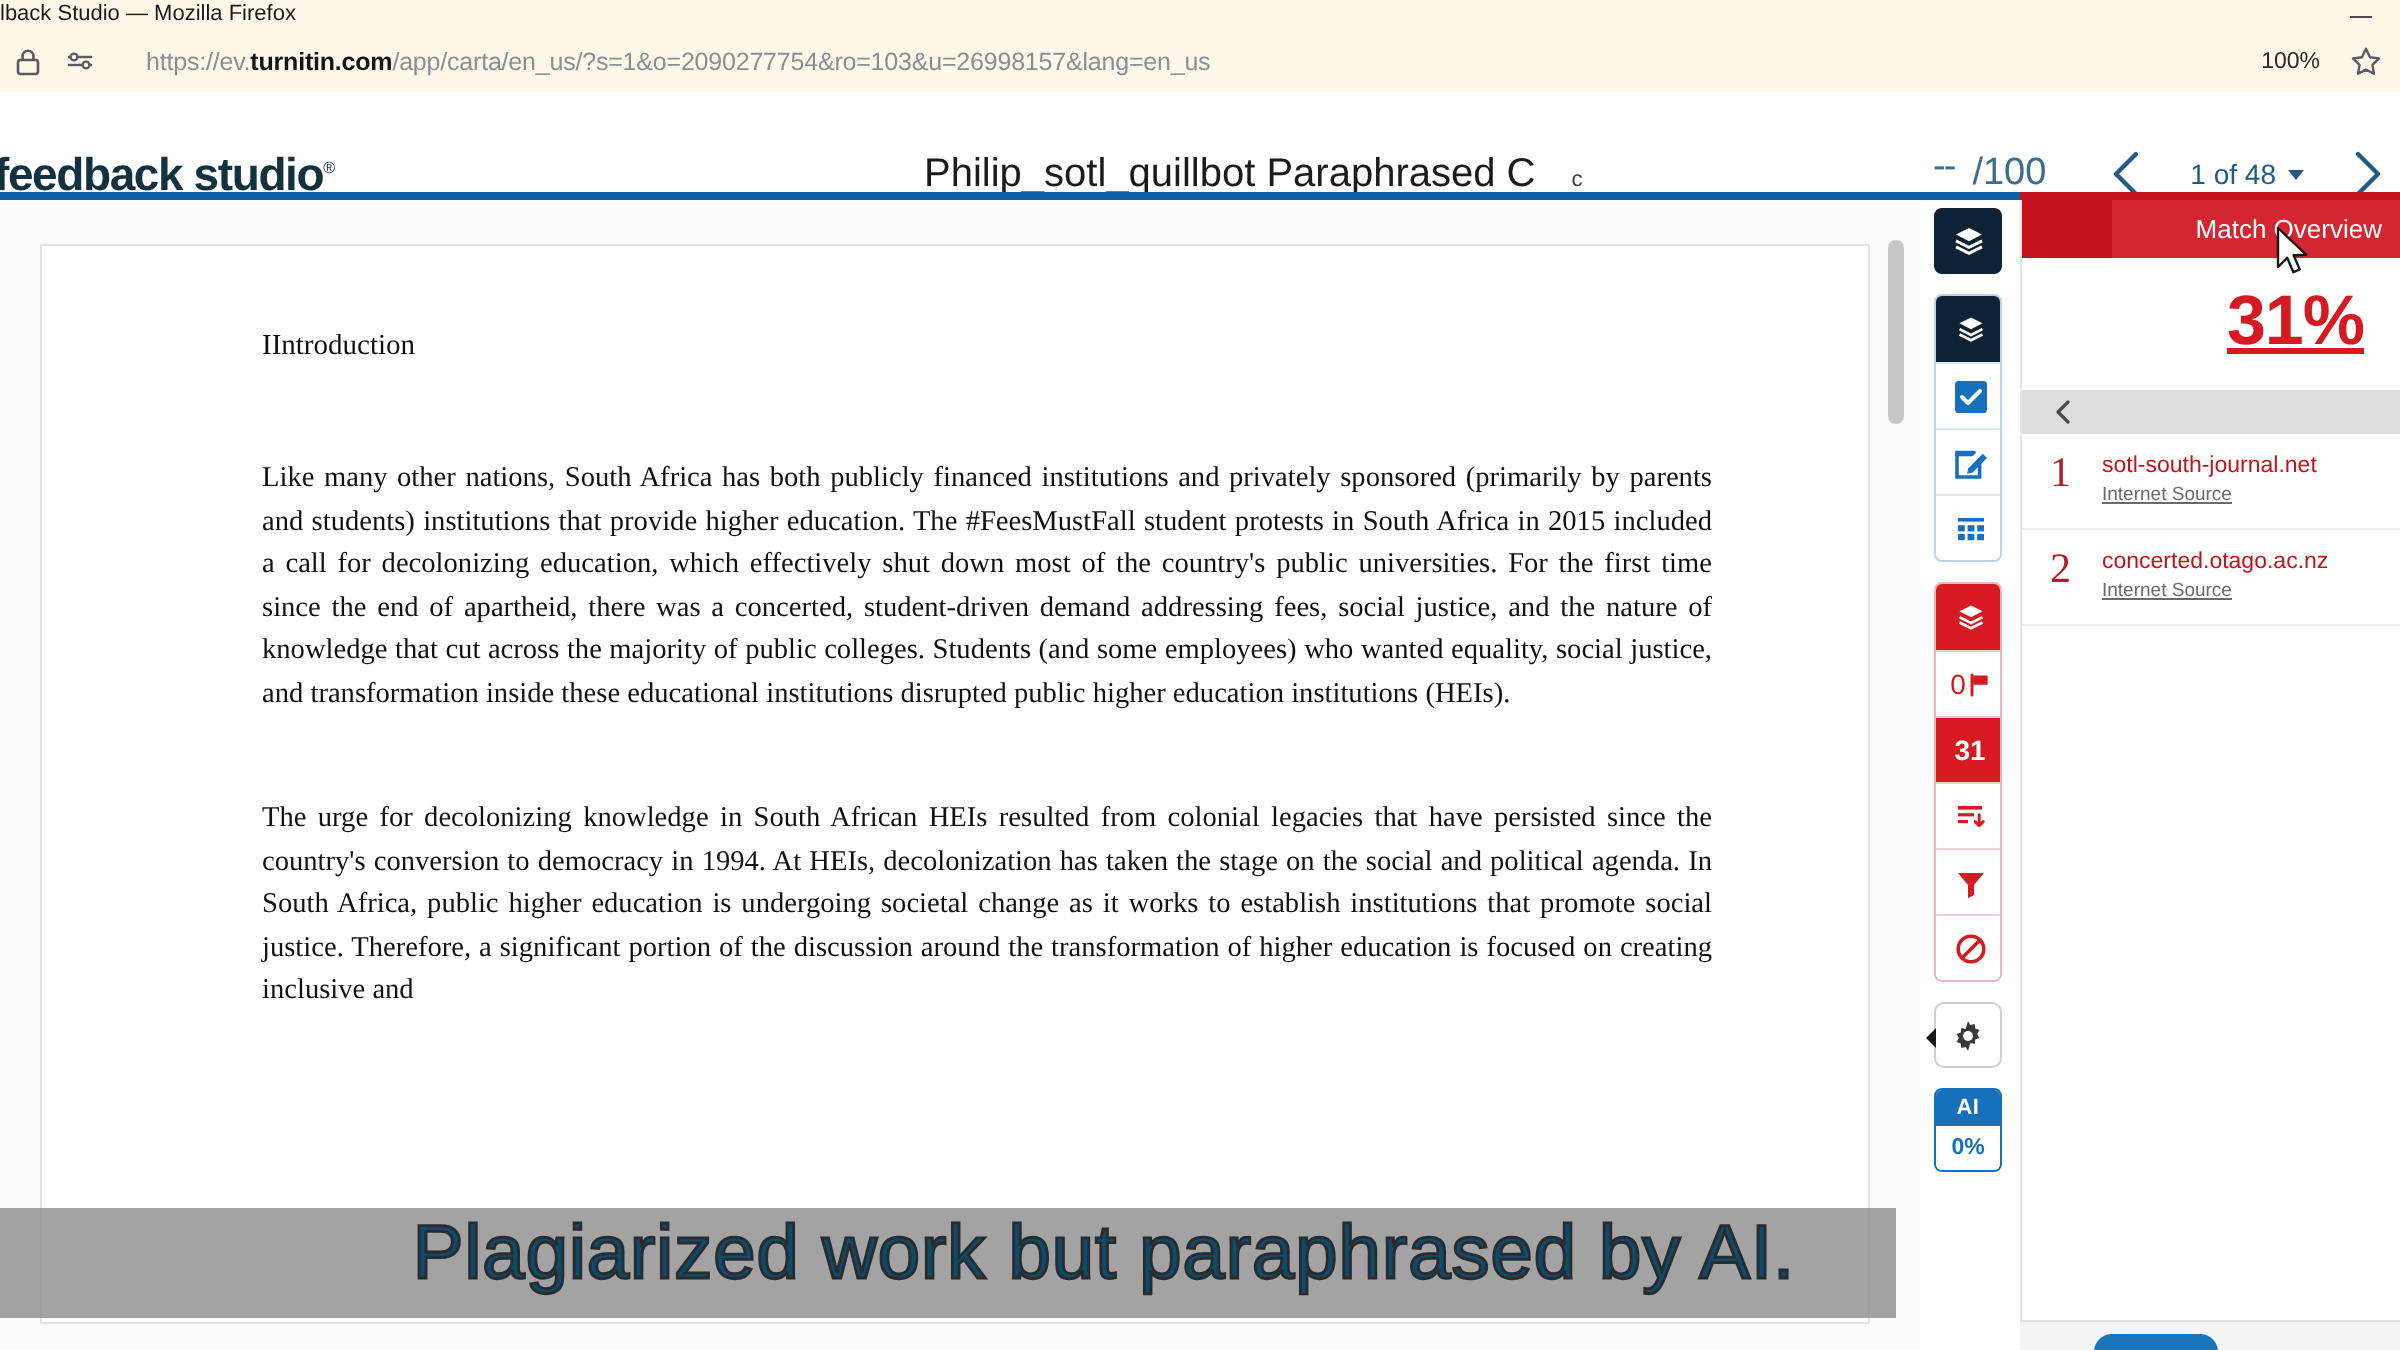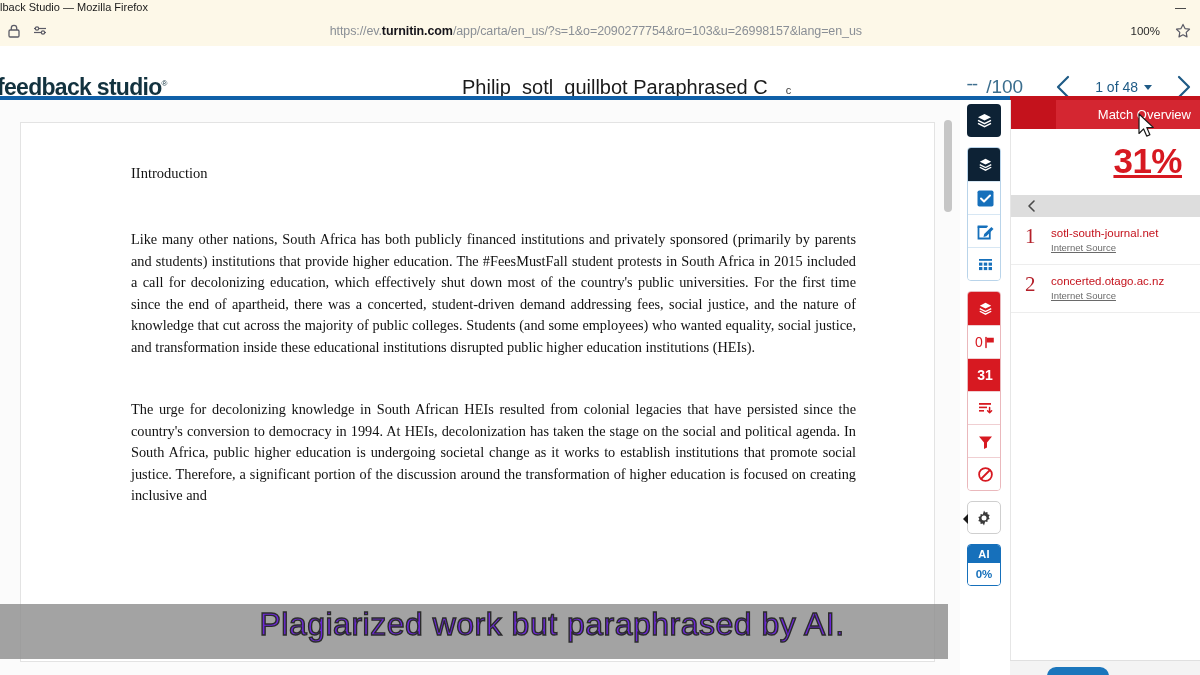--- a/index.html
+++ b/index.html
@@ -32,22 +32,22 @@
   }
 
   .browser-navbar {
     position: absolute; top: 16px; left: 0; width: 1200px; height: 30px;
     background: #fdf8e8;
     display: flex; align-items: center;
   }
   .nav-lock { margin-left: 6px; width: 16px; height: 16px; position: relative; flex: none; }
   .nav-shield { margin-left: 10px; width: 17px; height: 16px; position: relative; flex: none; }
   .urlbar {
-    flex: 1; margin-left: 12px; font-size: 12.5px; color: #8a8f96;
-    white-space: nowrap; overflow: hidden; letter-spacing: -0.1px; text-align: center;
+    flex: 1; margin-left: 24px; font-size: 12.5px; color: #8a8f96;
+    white-space: nowrap; overflow: hidden; letter-spacing: -0.1px;
   }
   .urlbar .dom { color: #15141a; font-weight: bold; }
   .zoom-label {
     font-size: 11.5px; color: #2b2b2b; margin-right: 14px; flex: none;
   }
   .star-btn { margin-right: 8px; width: 18px; height: 18px; flex: none; position: relative; }
 
   
   .fs-header {
     position: absolute; top: 62px; left: 0; width: 1200px; height: 54px;
@@ -235,22 +235,22 @@
   }
 
   
   .caption-band {
     position: absolute; left: 0px; top: 604px; width: 948px; height: 55px;
     background: rgba(140,140,140,0.80); z-index: 30;
   }
   .caption-text {
     position: absolute; left: 0px; top: 606px; width: 1104px;
     text-align: center; z-index: 31;
-    font-size: 32px; letter-spacing: 0.5px;
-    color: #6d28d9;
+    font-size: 38px; letter-spacing: 0.5px;
+    color: #0c4a6e;
     -webkit-text-stroke: 1.4px #2b2b2b;
     font-family: "Liberation Sans", sans-serif;
     white-space: nowrap;
   }
 
   
   .bottom-pill {
     position: absolute; left: 1047px; top: 667px;
     width: 62px; height: 18px; background: #1b76bc; border-radius: 9px;
     z-index: 20;

